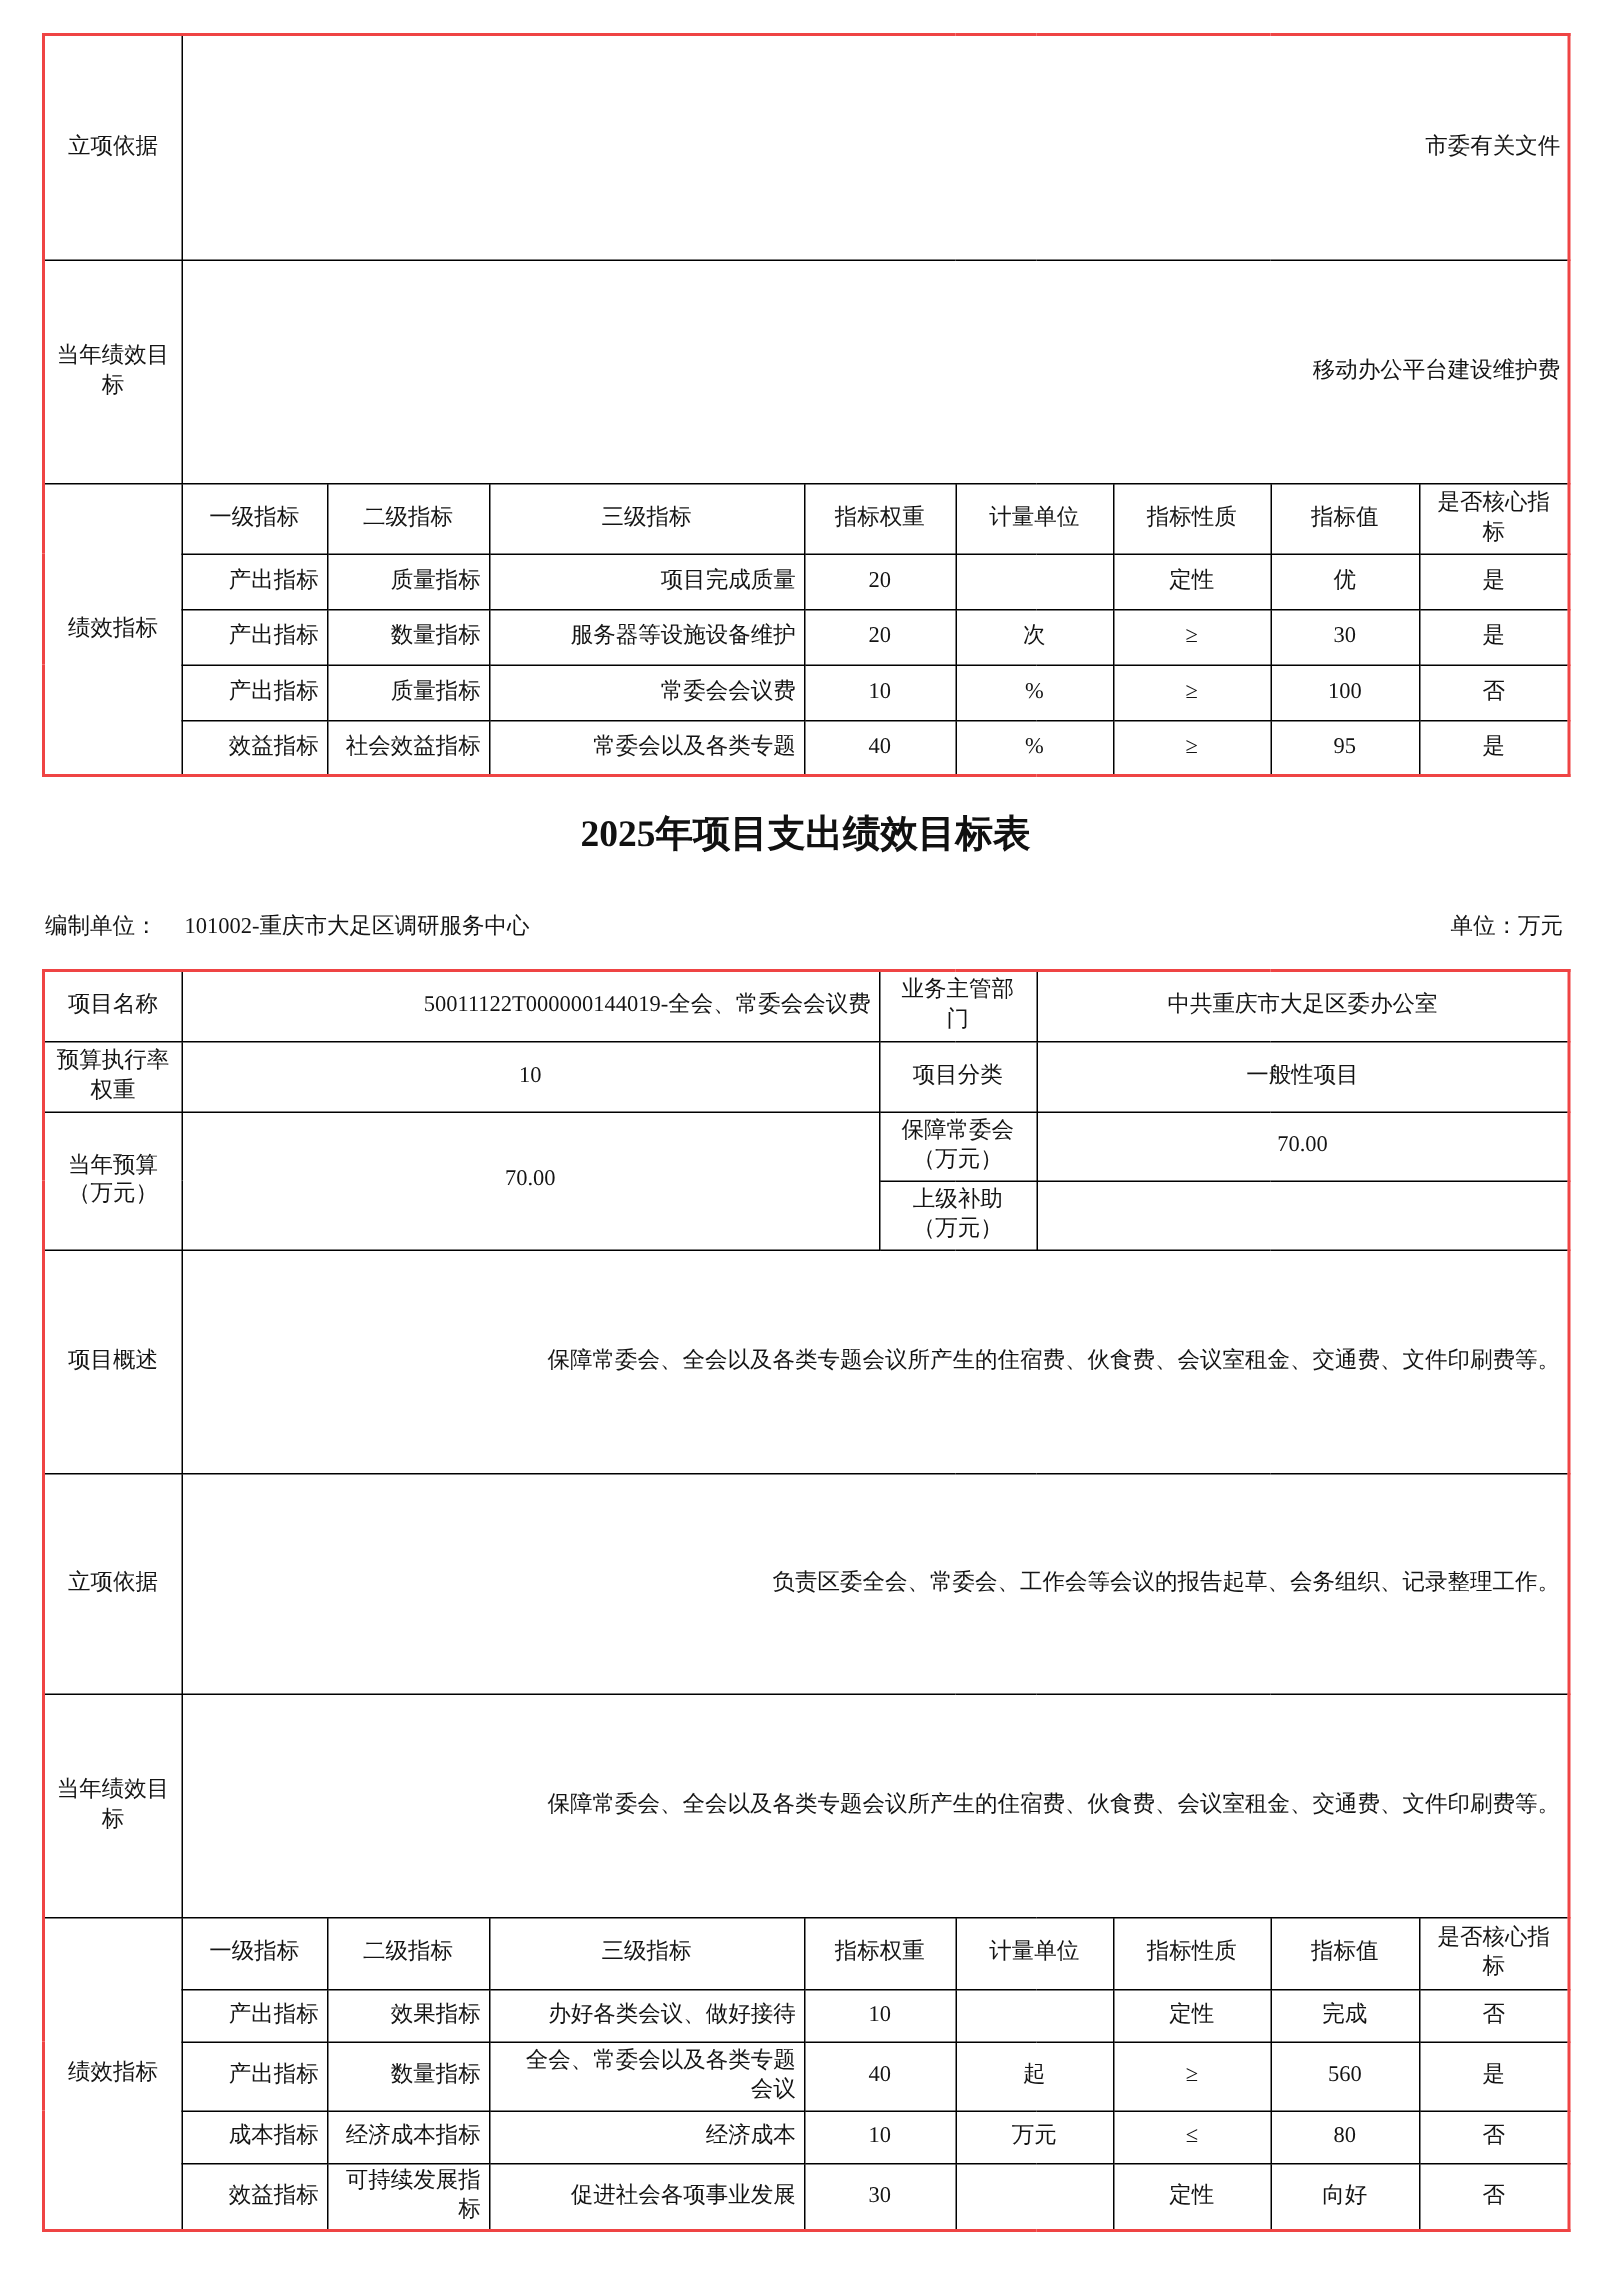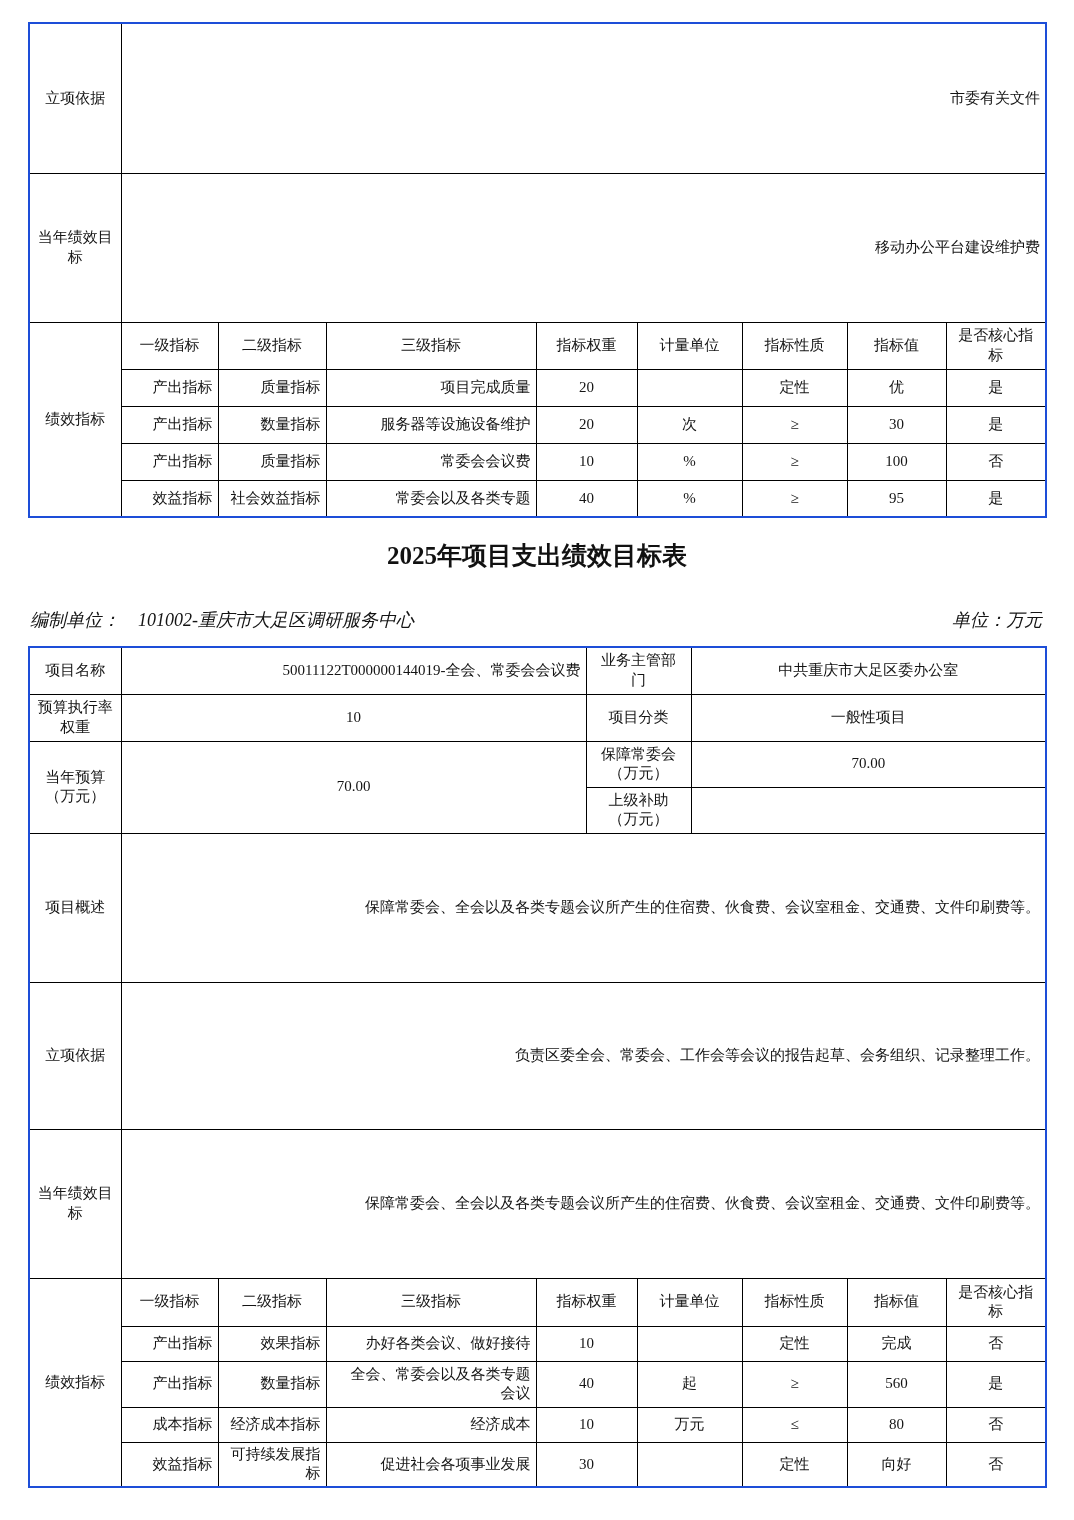--- a/index.html
+++ b/index.html
@@ -9,21 +9,21 @@
     height: 1520px;
     background: #ffffff;
     color: #141414;
     font-family: "Liberation Serif", serif;
     position: relative;
   }
   table.doc {
     position: absolute;
     border-collapse: collapse;
     table-layout: fixed;
-    border: 2px solid #1d4ed8;
+    border: 2px solid #ef4444;
   }
   table.doc td {
     border: 1px solid #000;
     font-size: 15px;
     line-height: 1.3;
     padding: 2px 5px;
     vertical-align: middle;
     white-space: pre-line;
     overflow: hidden;
   }
@@ -39,22 +39,21 @@
     text-align: center;
     font-size: 25px;
     font-weight: bold;
     color: #111;
   }
   .meta {
     position: absolute;
     top: 608px;
     left: 30px;
     width: 1014px;
-    font-size: 18px;
-    font-style: italic;
+    font-size: 15px;
   }
   .meta .val { margin-left: 18px; }
   .meta .unit { float: right; margin-right: 2px; }
 </style>
 </head>
 <body>
 
 <table class="doc t1">
   <colgroup>
     <col style="width:92px">

